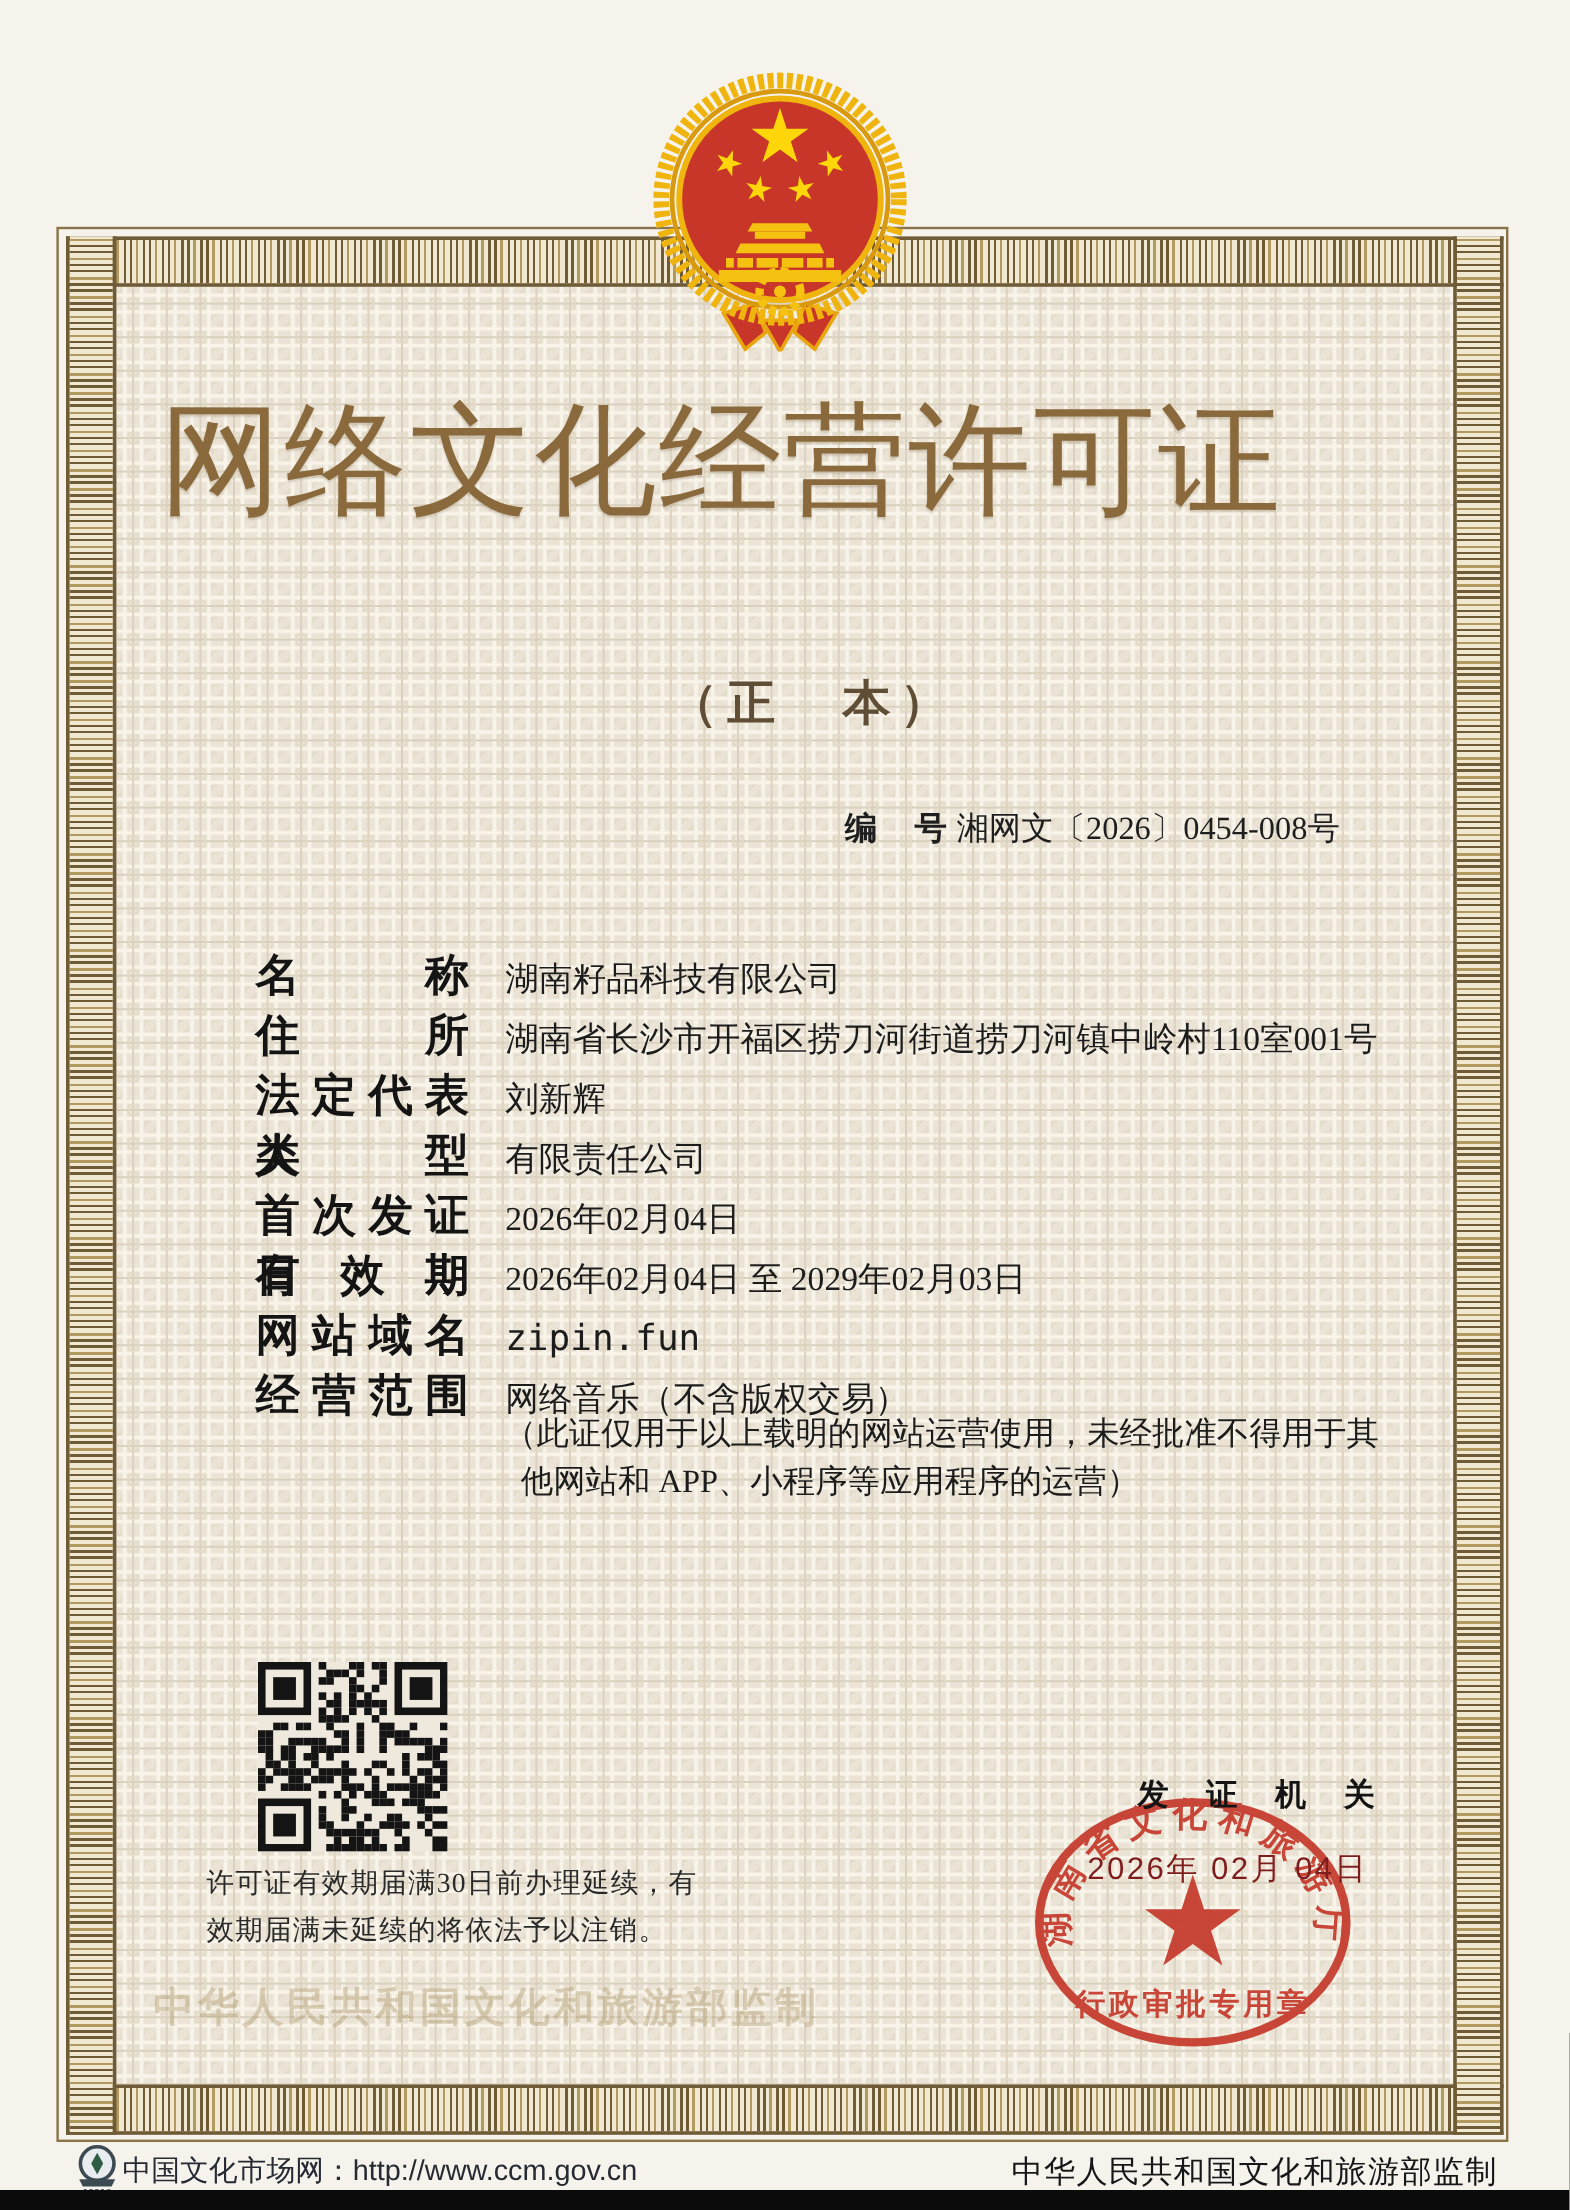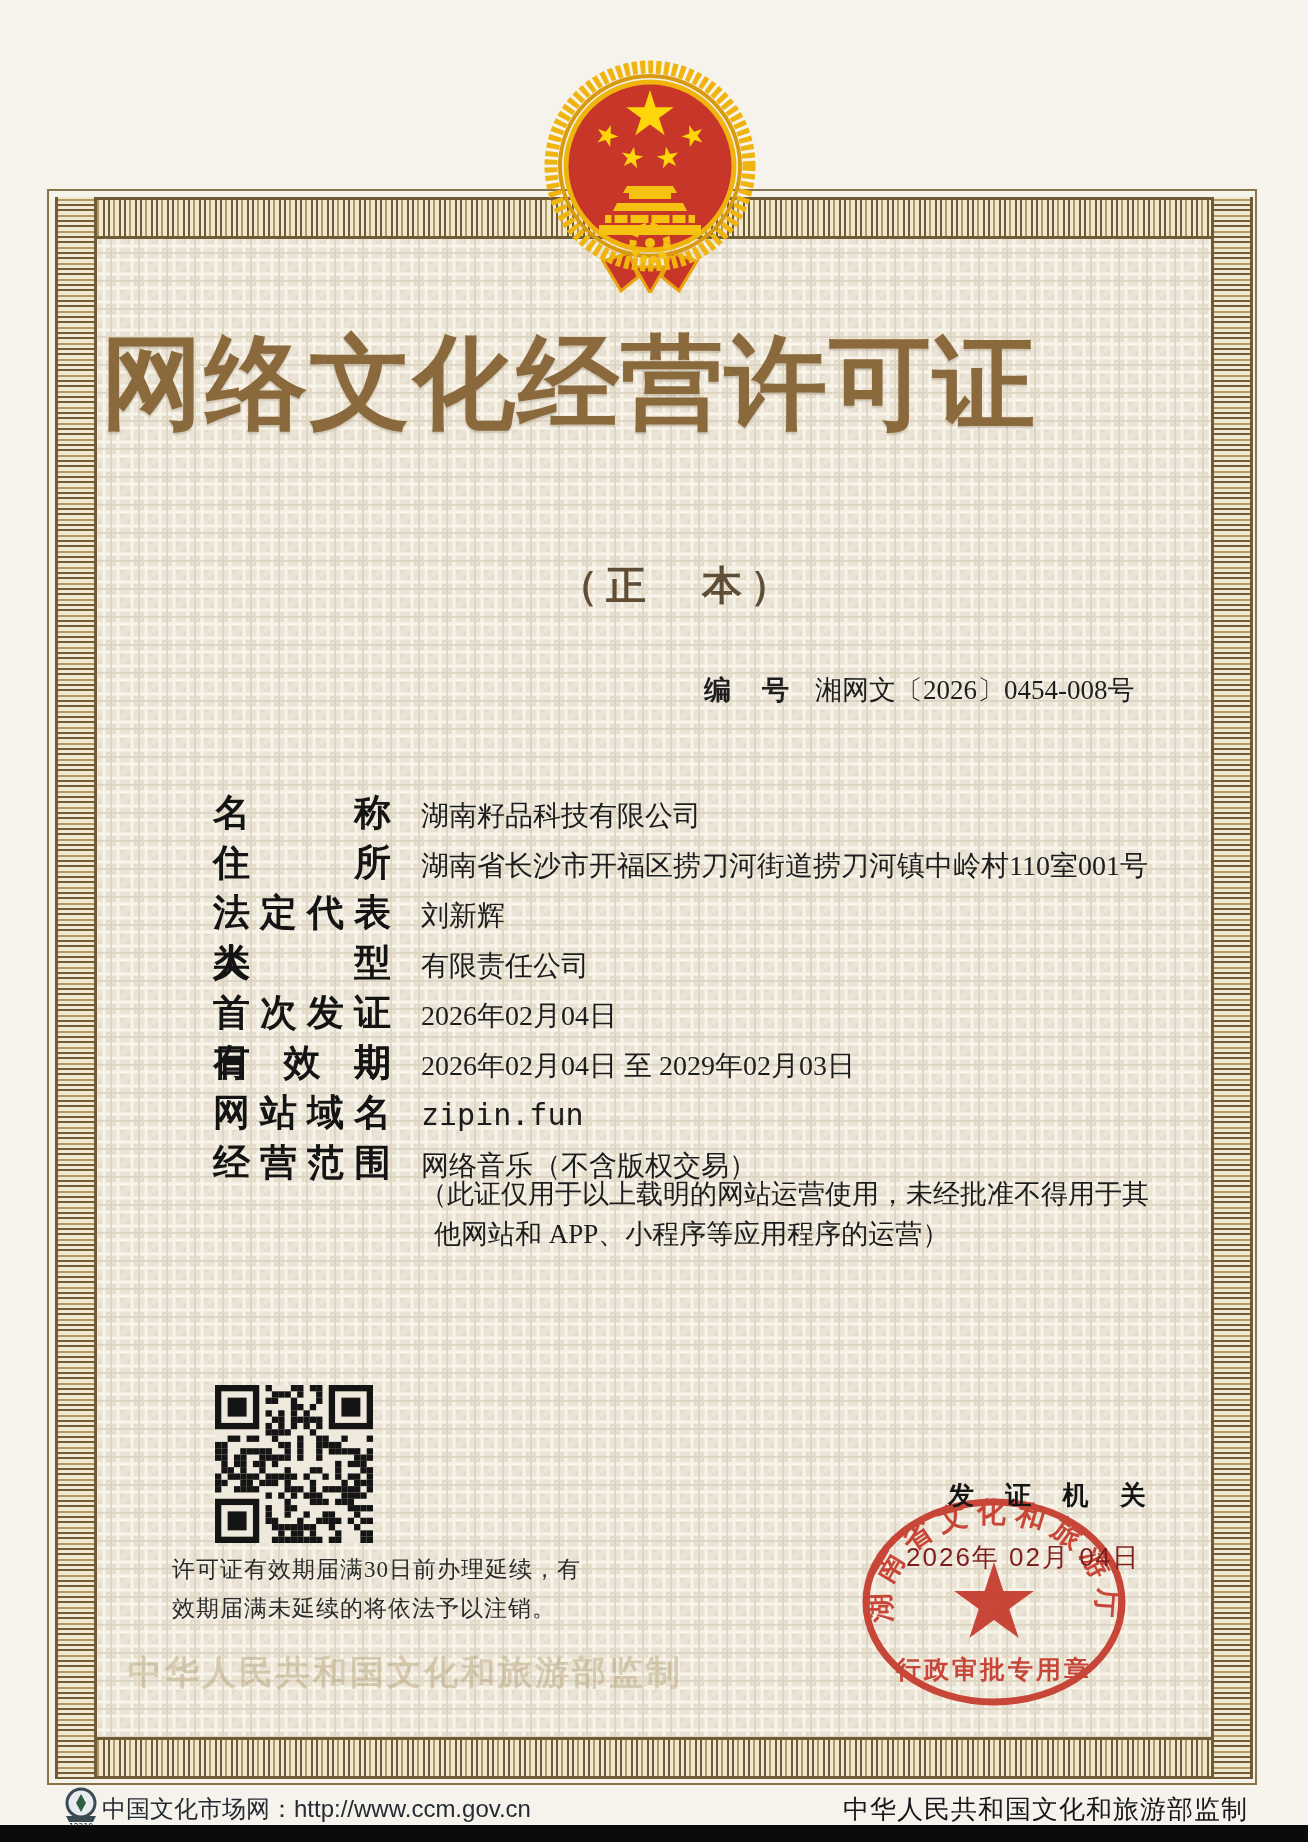--- a/index.html
+++ b/index.html
@@ -34,31 +34,32 @@
   .cert-inner{
     position:absolute; left:97px; top:239px; width:1114px; height:1498px;
     background:#ebe4d6;
   }
   .lattice{ position:absolute; left:0; top:0; }
 
   
   .title{
     position:absolute; left:55px; top:316px; width:1028px;
     text-align:center; font-family:"Liberation Serif","DejaVu Serif",serif;
-    font-weight:700; font-size:102px; letter-spacing:2px; color:#8a6a3c;
+    font-weight:400; font-size:102px; letter-spacing:2px; color:#8a6a3c;
     text-shadow:0 2px 2px rgba(90,70,40,.28), 1px 1px 0 rgba(255,252,240,.5);
     white-space:nowrap;
+    padding-left:32px;
   }
   .subtitle{
     position:absolute; left:55px; top:558px; width:1198px;
     text-align:center; font-family:"Liberation Serif","DejaVu Serif",serif;
     font-weight:600; font-size:40px; letter-spacing:8px; color:#5f4e35;padding-left:24px;
   }
   .serial-row{
-    position:absolute; left:704px; top:672px; display:flex; gap:24px;
+    position:absolute; left:704px; top:672px; display:flex; gap:6px;
     font-size:27px; color:#1e1e1e; white-space:nowrap;
   }
   .serial-label{ font-weight:600; letter-spacing:2px; }
   .serial-value{ font-family:"Liberation Serif","DejaVu Serif",serif; }
 
   .fields{ position:absolute; left:213px; top:788px; width:950px; }
   .field-row{ display:flex; align-items:baseline; height:50px; }
   .field-label{
     width:178px; flex:0 0 178px; font-size:37px; font-weight:700; color:#141414;
     text-align:justify; text-align-last:justify; text-justify:inter-character;

